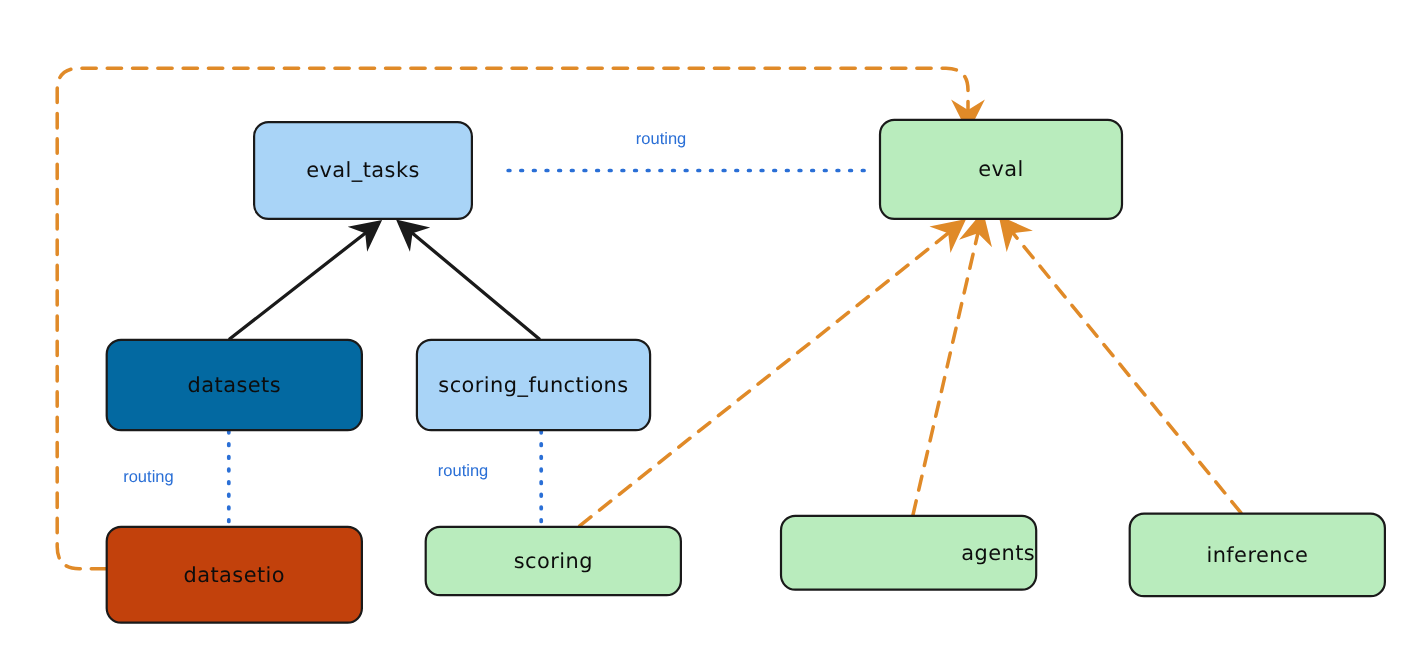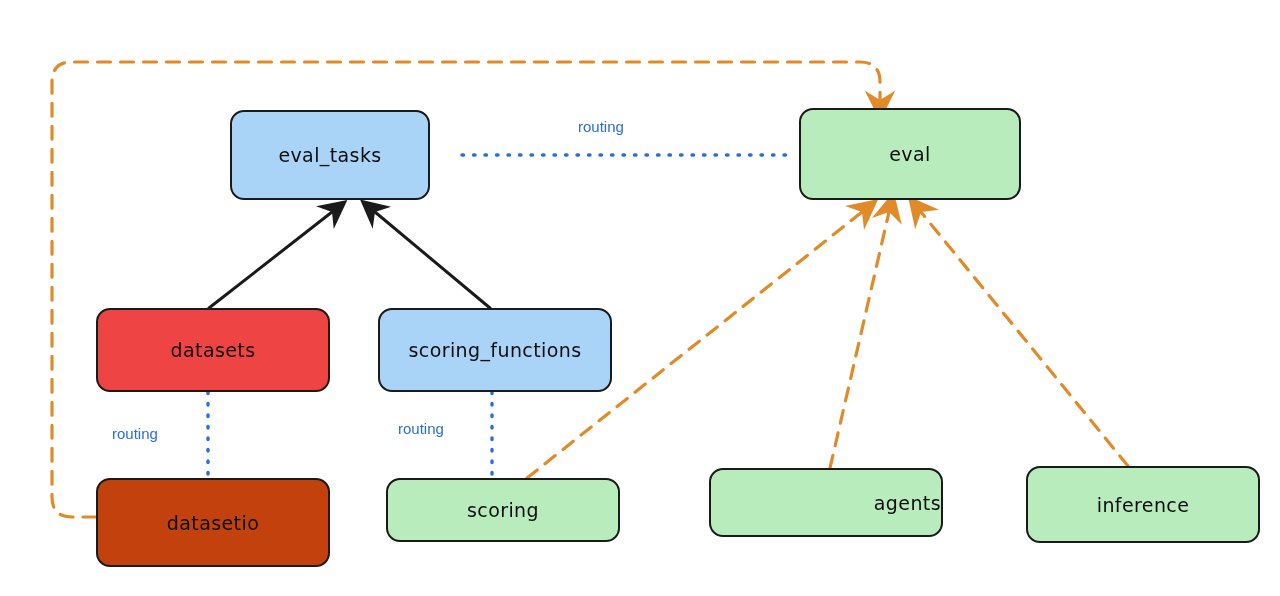--- a/index.html
+++ b/index.html
@@ -105,25 +105,25 @@
   </svg>
 
   <div class="node" style="left:230px; top:110px; width:200px; height:90px; background:#a9d4f7;">
     <span class="node-label">eval_tasks</span>
   </div>
 
   <div class="node" style="left:787px; top:108px; width:222px; height:92px; background:#b9ecbd;margin-left:12px;">
     <span class="node-label">eval</span>
   </div>
 
-  <div class="node" style="left:96px; top:308px; width:234px; height:84px; background:#ef4444;">
+  <div class="node" style="left:96px; top:308px; width:234px; height:84px; background:#0369a1;">
     <span class="node-label">datasets</span>
   </div>
 
-  <div class="node" style="left:378px; top:308px; width:234px; height:84px; background:#a9d4f7;">
+  <div class="node" style="left:378px; top:308px; width:214px; height:84px; background:#a9d4f7;">
     <span class="node-label">scoring_functions</span>
   </div>
 
   <div class="node" style="left:96px; top:478px; width:234px; height:89px; background:#c2410c;">
     <span class="node-label">datasetio</span>
   </div>
 
   <div class="node" style="left:386px; top:478px; width:234px; height:64px; background:#b9ecbd;">
     <span class="node-label">scoring</span>
   </div>

